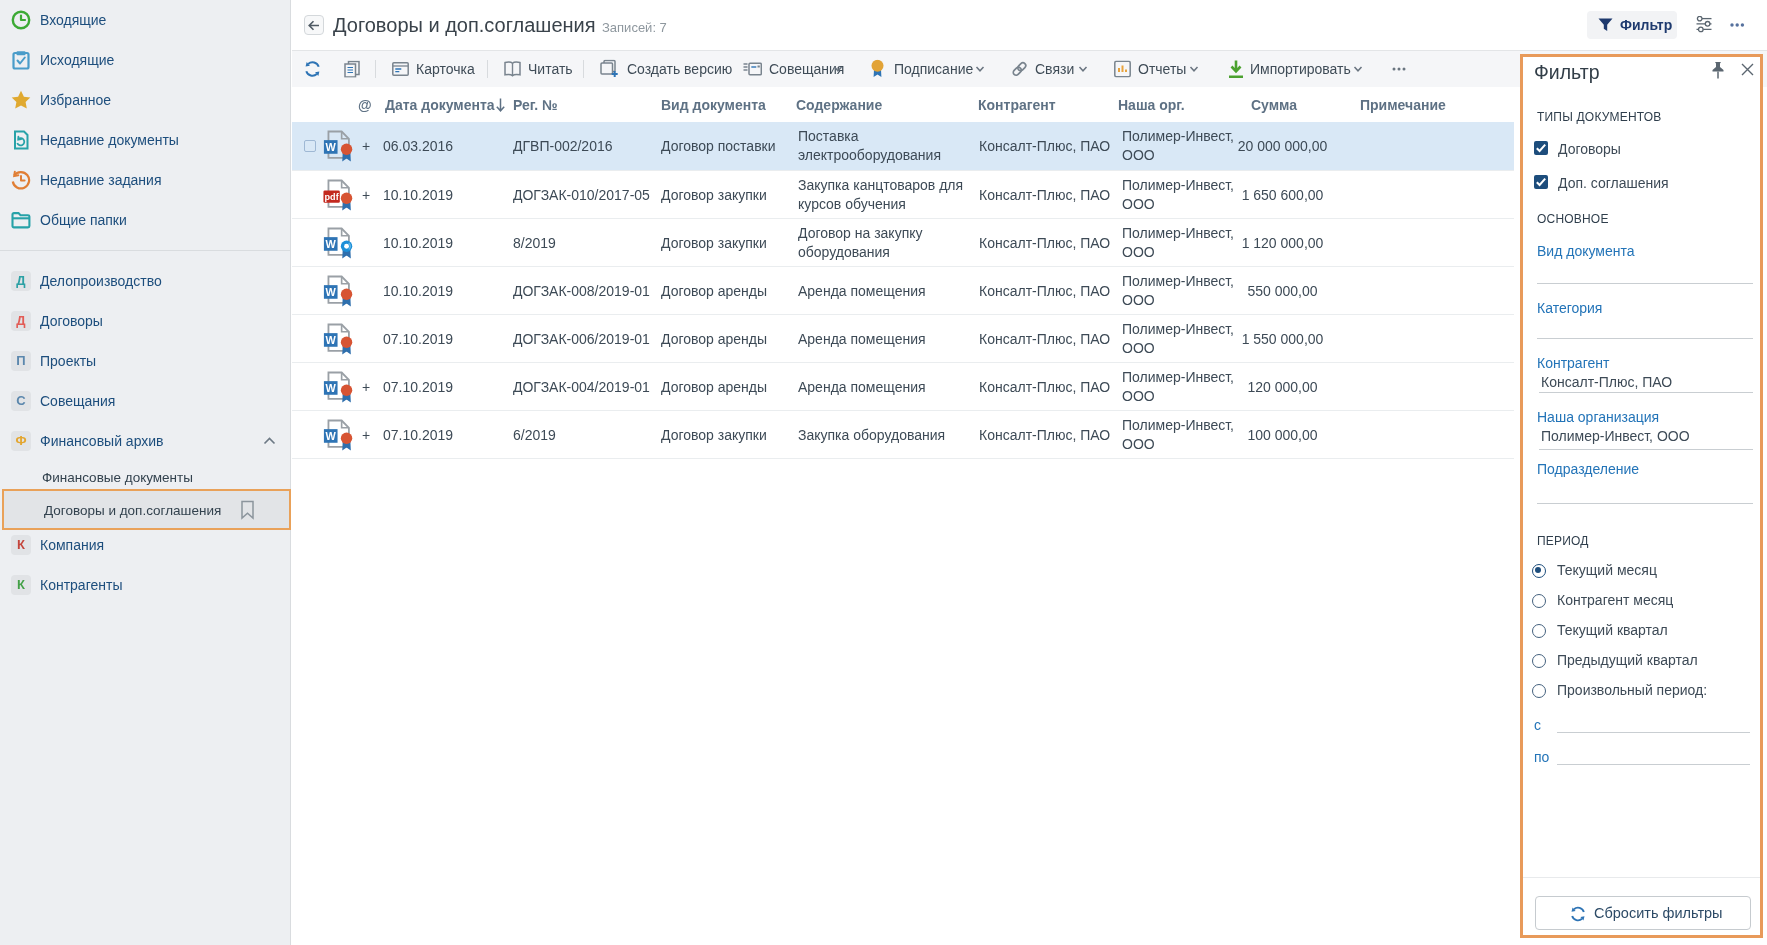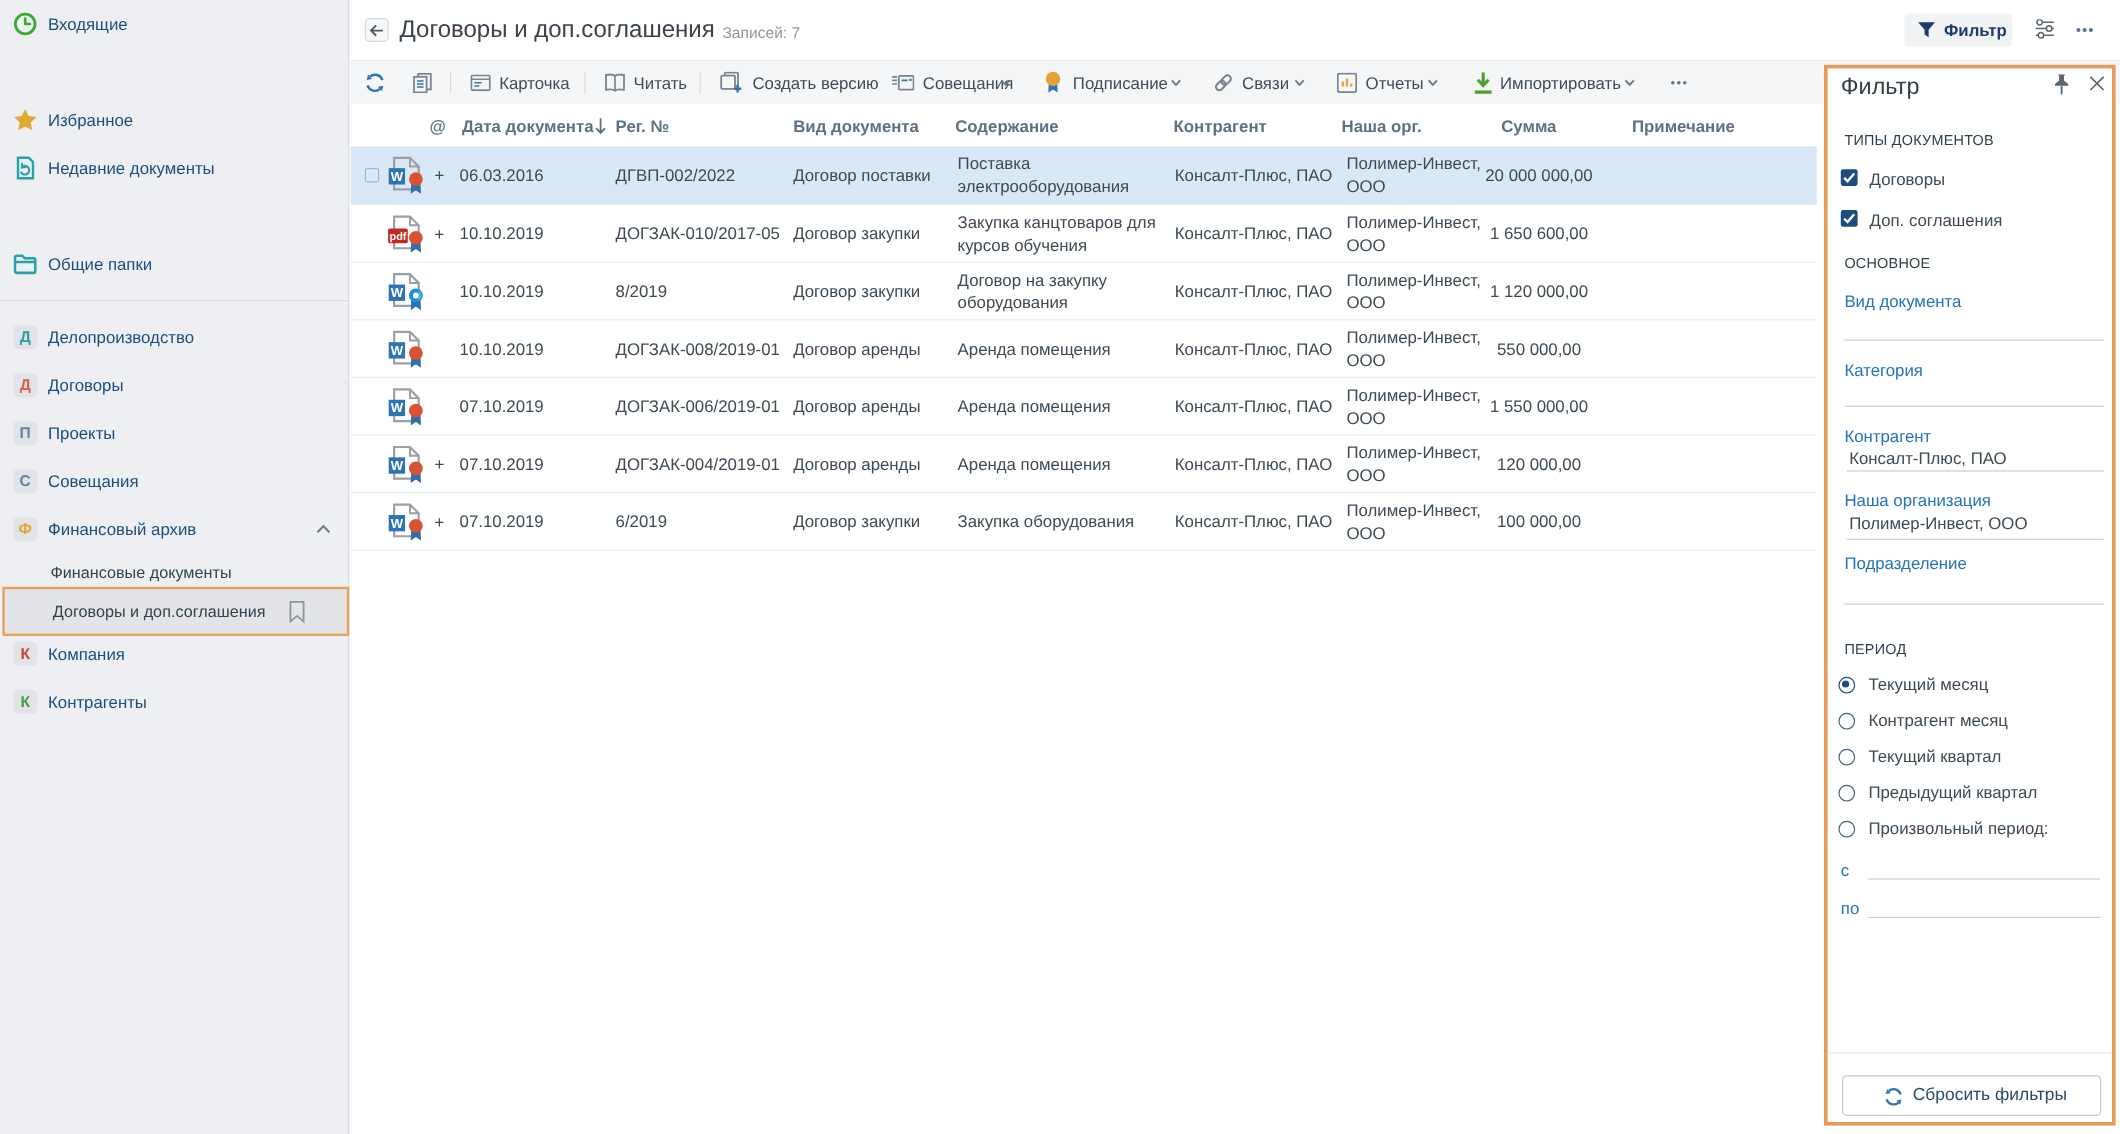--- a/index.html
+++ b/index.html
@@ -184,21 +184,21 @@
         <svg class="docicon" width="33" height="36" viewBox="0 0 33 36">
           <path d="M6 1.5 H20.5 L28.5 9.5 V30.5 H6 Z" fill="none" stroke="#9aa0a6" stroke-width="2"></path>
           <path d="M20.5 1.5 V9.5 H28.5" fill="none" stroke="#9aa0a6" stroke-width="1.8"></path>
           <path d="M21.7 24 L21.2 34.5 L25.9 31.2 L30.6 34.5 L30.1 24 Z" fill="#2e6fad"></path>
           <circle cx="25.9" cy="21" r="6.3" fill="#d75433"></circle>
           <rect x="1" y="11" width="15" height="15" fill="#2e74b5"></rect>
           <text x="8.5" y="22.5" font-size="12" font-weight="bold" fill="#fff" text-anchor="middle" font-family="Liberation Sans, sans-serif">W</text>
         </svg>
         <div class="plus">+</div>
         <div class="cell cc" style="left:91px">06.03.2016</div>
-        <div class="cell cc" style="left:221px">ДГВП-002/2022</div>
+        <div class="cell cc" style="left:221px">ДГВП-002/2016</div>
         <div class="cell cc" style="left:369px">Договор поставки</div>
         <div class="cell" style="left:506px;top:5px">Поставка<br>электрооборудования</div>
         <div class="cell cc" style="left:687px">Консалт-Плюс, ПАО</div>
         <div class="cell" style="left:830px;top:5px">Полимер-Инвест,<br>ООО</div>
         <div class="cell cc sum" style="left:920px;width:141px">20 000 000,00</div>
       </div>
 <div class="row" style="top:48px">
         <svg class="docicon" width="33" height="36" viewBox="0 0 33 36">
           <path d="M6 1.5 H20.5 L28.5 9.5 V30.5 H6 Z" fill="none" stroke="#9aa0a6" stroke-width="2"></path>
           <path d="M20.5 1.5 V9.5 H28.5" fill="none" stroke="#9aa0a6" stroke-width="1.8"></path>
@@ -309,33 +309,49 @@
 </div>
 </div>
 <div id="sidebar">
   <div class="sitem" style="top:0">
     <svg class="sico" viewBox="0 0 20 20">
         <circle cx="10" cy="10" r="8.2" fill="none" stroke="#3caa35" stroke-width="2.4"></circle>
         <path d="M10 5.5 V10 H14" fill="none" stroke="#3caa35" stroke-width="2.2" stroke-linecap="round" stroke-linejoin="round"></path>
       </svg>
     <div class="stxt">Входящие</div>
   </div>
+  <div class="sitem" style="top:40px">
+    <svg class="sico" viewBox="0 0 20 20">
+        <rect x="2.5" y="3" width="15" height="15.5" rx="1.5" fill="none" stroke="#4a9cc9" stroke-width="2.2"></rect>
+        <rect x="5.5" y="1.2" width="9" height="4" rx="1" fill="#4a9cc9"></rect>
+        <path d="M6.5 10.5 L9 13.5 L13.8 7.5" fill="none" stroke="#4a9cc9" stroke-width="2" stroke-linecap="round" stroke-linejoin="round"></path>
+      </svg>
+    <div class="stxt">Исходящие</div>
+  </div>
   <div class="sitem" style="top:80px">
     <svg class="sico" viewBox="0 0 20 20">
         <path d="M10 0.8 L12.9 6.7 L19.3 7.6 L14.6 12.1 L15.8 18.5 L10 15.4 L4.2 18.5 L5.4 12.1 L0.7 7.6 L7.1 6.7 Z" fill="#e0a930"></path>
       </svg>
     <div class="stxt">Избранное</div>
   </div>
   <div class="sitem" style="top:120px">
     <svg class="sico" viewBox="0 0 20 20">
         <path d="M4 1.5 H13 L16.5 5 V18.5 H4 Z" fill="none" stroke="#27a2a8" stroke-width="2"></path>
         <path d="M7.2 9.2 a3.6 3.6 0 1 1 -0.9 3.8" fill="none" stroke="#27a2a8" stroke-width="1.8"></path>
         <path d="M7.4 6.6 L7.2 9.6 L10.1 9.2" fill="none" stroke="#27a2a8" stroke-width="1.8" stroke-linecap="round"></path>
       </svg>
     <div class="stxt">Недавние документы</div>
+  </div>
+  <div class="sitem" style="top:160px">
+    <svg class="sico" viewBox="0 0 20 20">
+        <path d="M3.2 5.5 a8.2 8.2 0 1 1 -1.4 6" fill="none" stroke="#e07e35" stroke-width="2.2"></path>
+        <path d="M3.8 1.8 L3.2 6 L7.3 5.3" fill="none" stroke="#e07e35" stroke-width="2" stroke-linecap="round"></path>
+        <path d="M10 6 V10.5 H13.6" fill="none" stroke="#e07e35" stroke-width="2" stroke-linecap="round" stroke-linejoin="round"></path>
+      </svg>
+    <div class="stxt">Недавние задания</div>
   </div>
   <div class="sitem" style="top:200px">
     <svg class="sico" viewBox="0 0 20 20">
         <path d="M1.5 4.5 a1.4 1.4 0 0 1 1.4 -1.4 H7.5 L9.5 5.2 H17 a1.4 1.4 0 0 1 1.4 1.4 V16 a1.4 1.4 0 0 1 -1.4 1.4 H2.9 A1.4 1.4 0 0 1 1.5 16 Z" fill="none" stroke="#27a2a8" stroke-width="2.1"></path>
         <path d="M1.6 8.3 H18.3" stroke="#27a2a8" stroke-width="2.1"></path>
       </svg>
     <div class="stxt">Общие папки</div>
   </div>
   <div id="seldiv"></div>
   <div class="sitem" style="top:261px">

